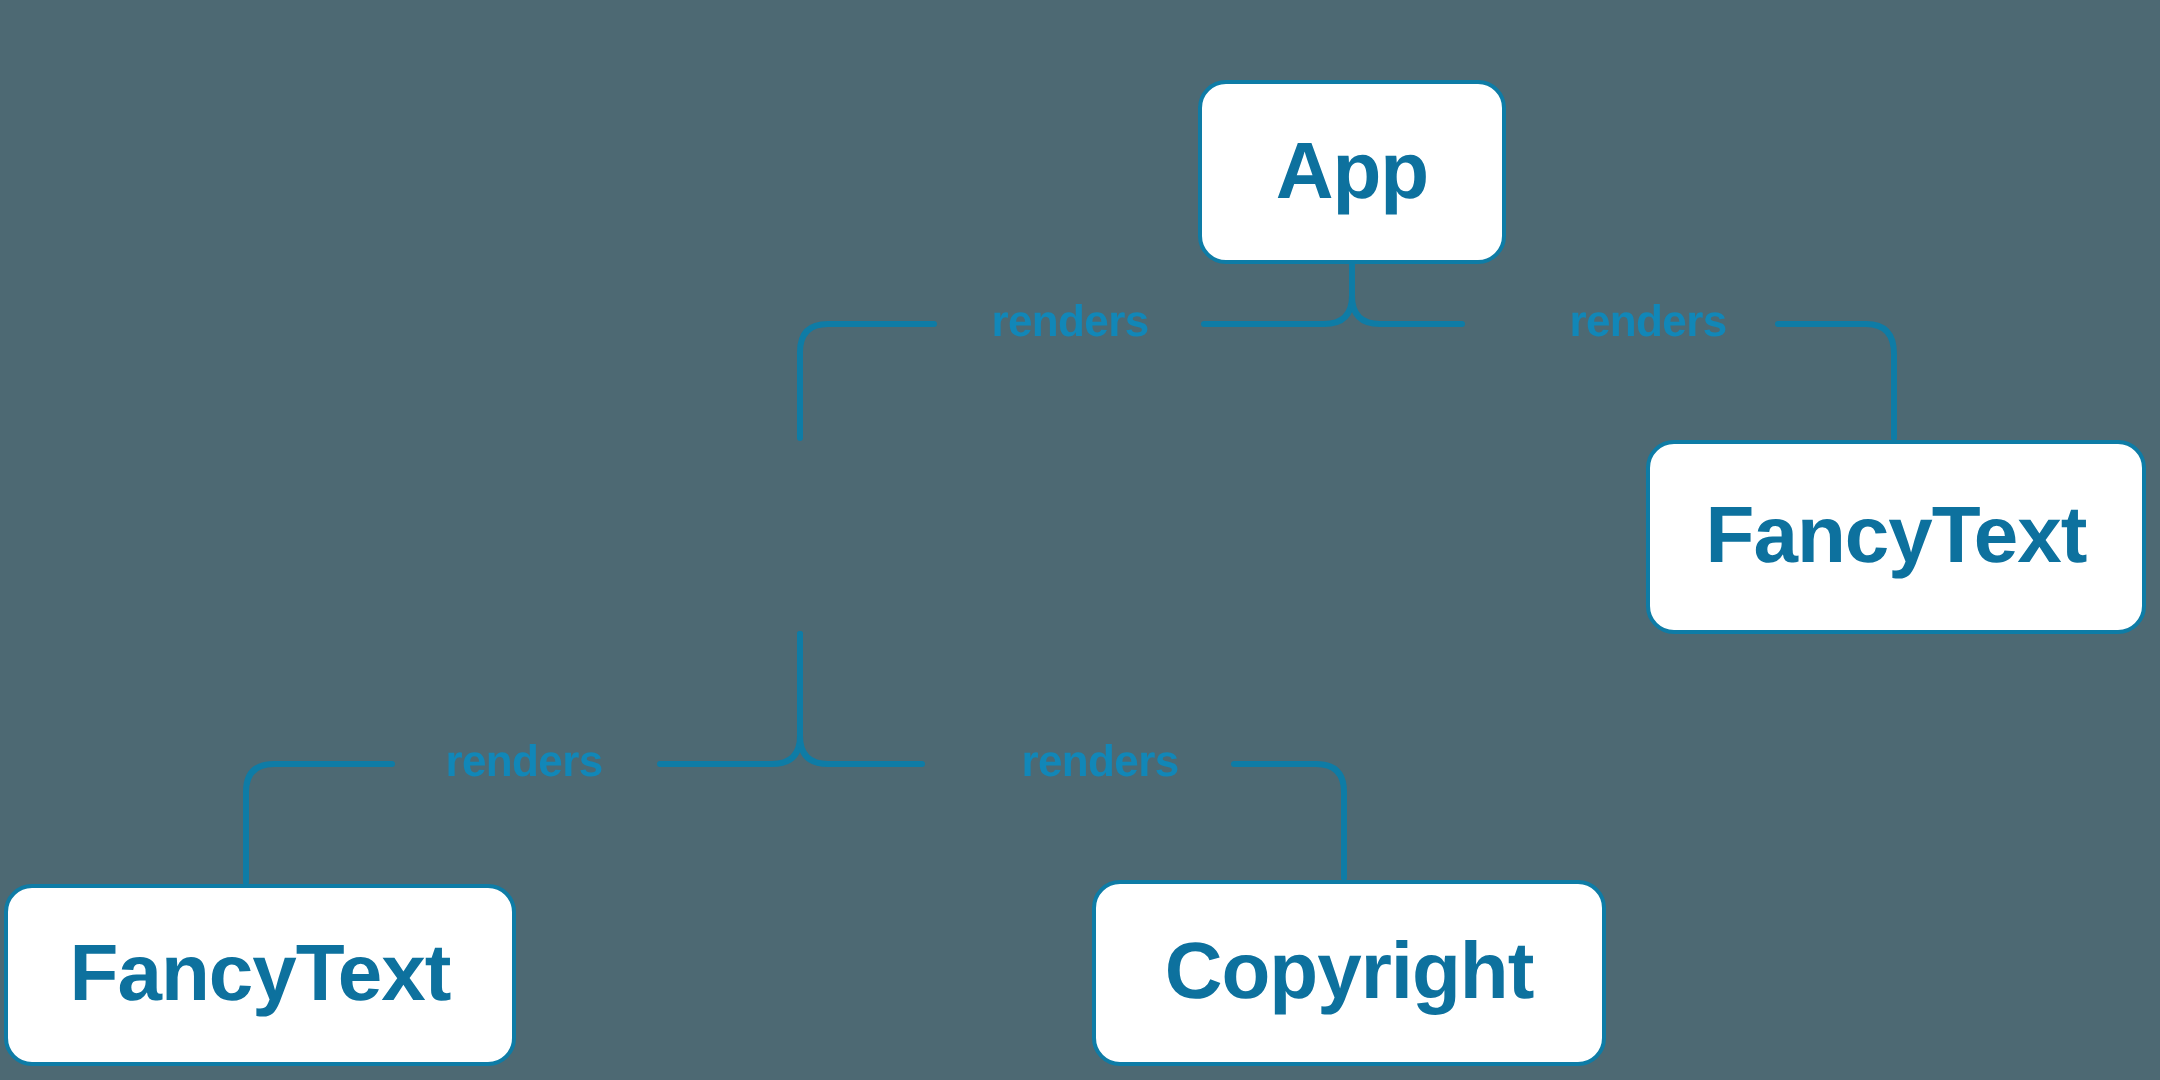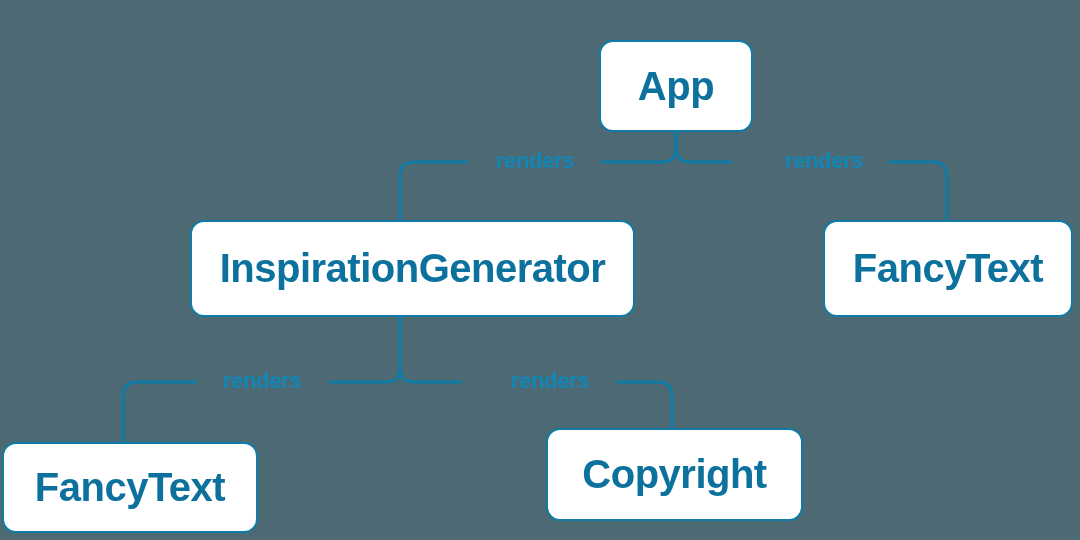--- a/index.html
+++ b/index.html
@@ -49,21 +49,21 @@
     color:var(--edge-label);
     font-size:22px;
     font-weight:600;
     letter-spacing:-0.3px;
     white-space:nowrap;
   }
   #node-app{left:599px;top:6px;width:154px;height:92px;margin-top:34px;}
   #node-inspiration-generator{left:190px;top:220px;width:445px;height:97px;}
   #node-fancy-text-top{left:823px;top:220px;width:250px;height:97px;}
   #node-fancy-text-bottom{left:2px;top:442px;width:256px;height:91px;}
-  #node-copyright{left:546px;top:428px;width:257px;height:93px;}
+  #node-copyright{left:546px;top:440px;width:257px;height:93px;}
   #edge-label-0{left:535px;top:161px;}
   #edge-label-1{left:824px;top:161px;}
   #edge-label-2{left:262px;top:381px;}
   #edge-label-3{left:550px;top:381px;}
 </style>
 </head>
 <body>
 
 <div class="stage">
 
@@ -81,18 +81,17 @@
     <path d="M 400 317 V 368 Q 400 382 414 382 H 461"></path>
     <path d="M 617 382 H 658 Q 672 382 672 396 V 439"></path>
   </svg>
 
   <div class="edge-label" id="edge-label-0">renders</div>
   <div class="edge-label" id="edge-label-1">renders</div>
   <div class="edge-label" id="edge-label-2">renders</div>
   <div class="edge-label" id="edge-label-3">renders</div>
 
   <div class="node" id="node-app">App</div>
-  <div class="node" id="node-inspiration-generator">InspirationGenerator</div>
   <div class="node" id="node-fancy-text-top">FancyText</div>
   <div class="node" id="node-fancy-text-bottom">FancyText</div>
   <div class="node" id="node-copyright">Copyright</div>
 
 </div>
 
 </body></html>

